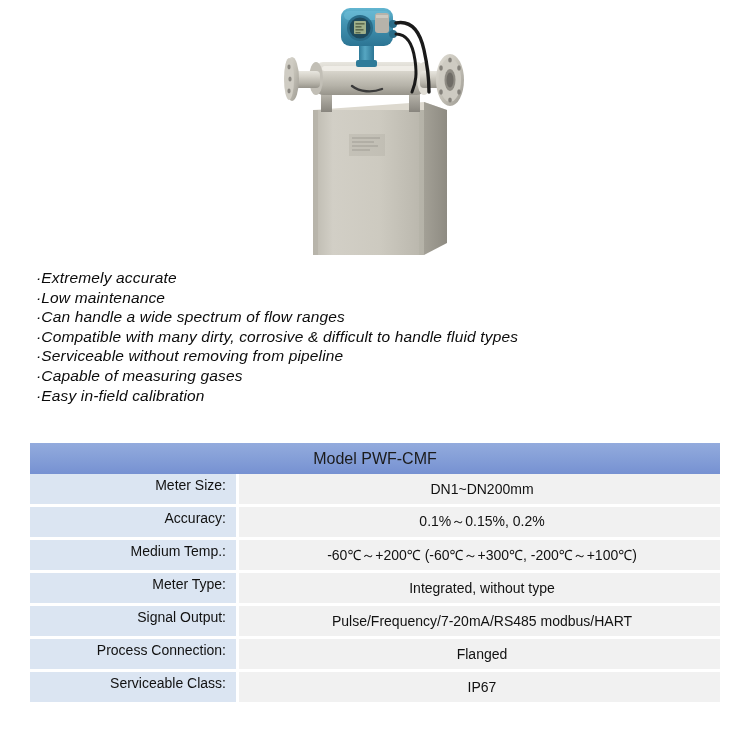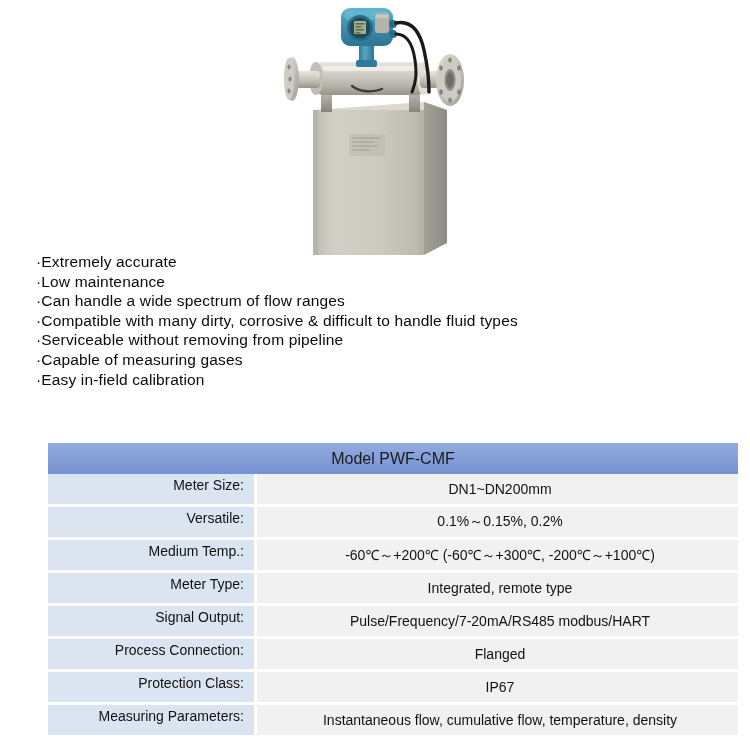--- a/index.html
+++ b/index.html
@@ -23,35 +23,36 @@
     left: 0; top: 0;
     width: 750px;
     height: 262px;
   }
   .photo svg { display: block; }
 
   
   .features {
     position: absolute;
     left: 36px;
-    top: 252px;
+    top: 268px;
     width: 620px;
+    font-style: italic;
   }
   .feature-line {
     font-size: 15.5px;
     line-height: 19.6px;
     color: #0b0b0b;
     white-space: pre;
     letter-spacing: 0.01em;
   }
 
   
   .spec-table {
     position: absolute;
-    left: 48px;
+    left: 30px;
     top: 443px;
     width: 690px;
     border-collapse: separate;
     border-spacing: 0;
   }
   .spec-header {
     height: 29px;
     background: linear-gradient(180deg, #93abdd 0%, #86a0d8 45%, #7691d2 100%);
     text-align: center;
     font-size: 16px;
@@ -234,41 +235,41 @@
     <tr class="spec-row">
       <td class="cell-label">Meter Size:</td>
       <td class="cell-gutter"></td>
       <td class="cell-value">DN1~DN200mm</td>
     </tr>
     <tr class="spec-spacer">
         <td colspan="3"></td>
       </tr>
 
     <tr class="spec-row">
-      <td class="cell-label">Versatile:</td>
+      <td class="cell-label">Accuracy:</td>
       <td class="cell-gutter"></td>
       <td class="cell-value">0.1%～0.15%, 0.2%</td>
     </tr>
     <tr class="spec-spacer">
         <td colspan="3"></td>
       </tr>
 
     <tr class="spec-row">
       <td class="cell-label">Medium Temp.:</td>
       <td class="cell-gutter"></td>
       <td class="cell-value">-60℃～+200℃ (-60℃～+300℃, -200℃～+100℃)</td>
     </tr>
     <tr class="spec-spacer">
         <td colspan="3"></td>
       </tr>
 
     <tr class="spec-row">
       <td class="cell-label">Meter Type:</td>
       <td class="cell-gutter"></td>
-      <td class="cell-value">Integrated, remote type</td>
+      <td class="cell-value">Integrated, without type</td>
     </tr>
     <tr class="spec-spacer">
         <td colspan="3"></td>
       </tr>
 
     <tr class="spec-row">
       <td class="cell-label">Signal Output:</td>
       <td class="cell-gutter"></td>
       <td class="cell-value">Pulse/Frequency/7-20mA/RS485 modbus/HART</td>
     </tr>
@@ -279,27 +280,22 @@
     <tr class="spec-row">
       <td class="cell-label">Process Connection:</td>
       <td class="cell-gutter"></td>
       <td class="cell-value">Flanged</td>
     </tr>
     <tr class="spec-spacer">
         <td colspan="3"></td>
       </tr>
 
     <tr class="spec-row">
-      <td class="cell-label">Protection Class:</td>
+      <td class="cell-label">Serviceable Class:</td>
       <td class="cell-gutter"></td>
       <td class="cell-value">IP67</td>
     </tr>
     <tr class="spec-spacer">
         <td colspan="3"></td>
       </tr>
 
-    <tr class="spec-row">
-      <td class="cell-label">Measuring Parameters:</td>
-      <td class="cell-gutter"></td>
-      <td class="cell-value">Instantaneous flow, cumulative flow, temperature, density</td>
-    </tr>
   </tbody>
 </table>
 
 </body></html>

